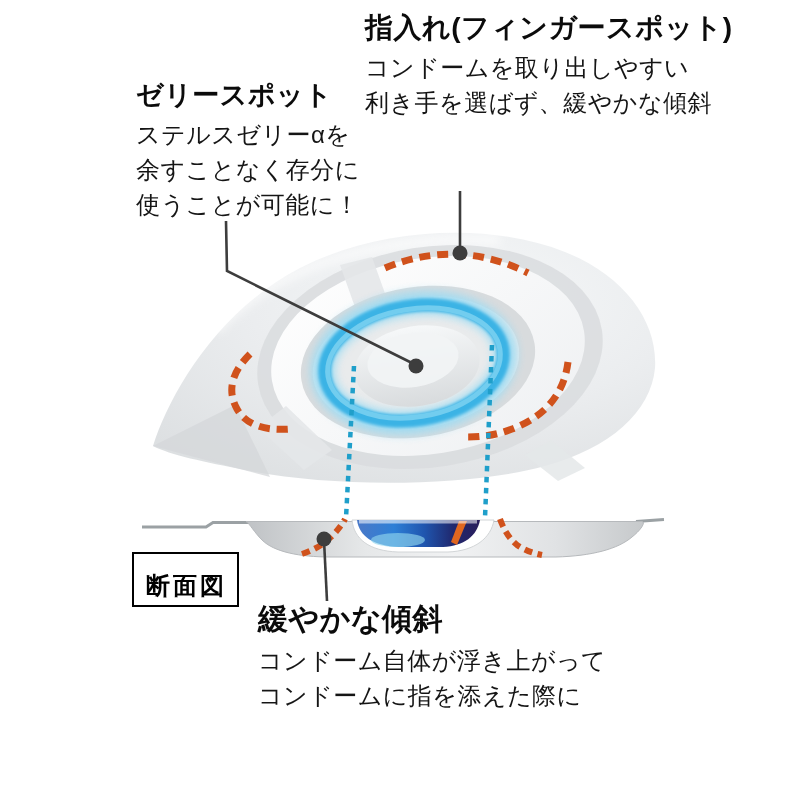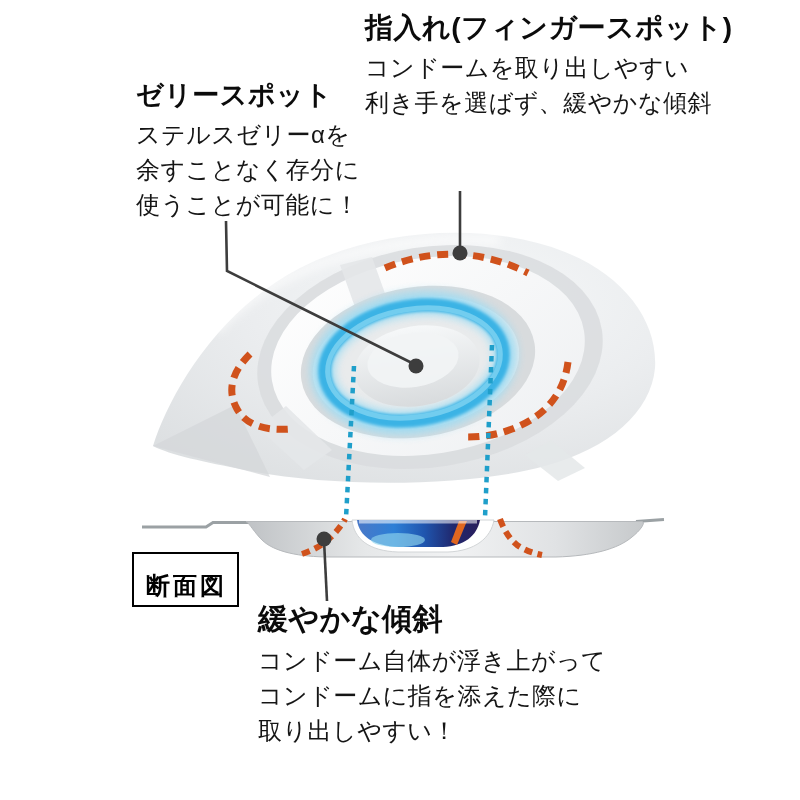--- a/index.html
+++ b/index.html
@@ -151,16 +151,15 @@
     <div class="ln">余すことなく存分に</div>
     <div class="ln">使うことが可能に！</div>
   </div>
 
   <div id="section-label">断面図</div>
 
   <div class="note" id="note-slope">
     <h2>緩やかな傾斜</h2>
     <div class="ln">コンドーム自体が浮き上がって</div>
     <div class="ln">コンドームに指を添えた際に</div>
-    <div class="ln">取り出しやすい！</div>
   </div>
 
 </div>
 
 </body></html>

